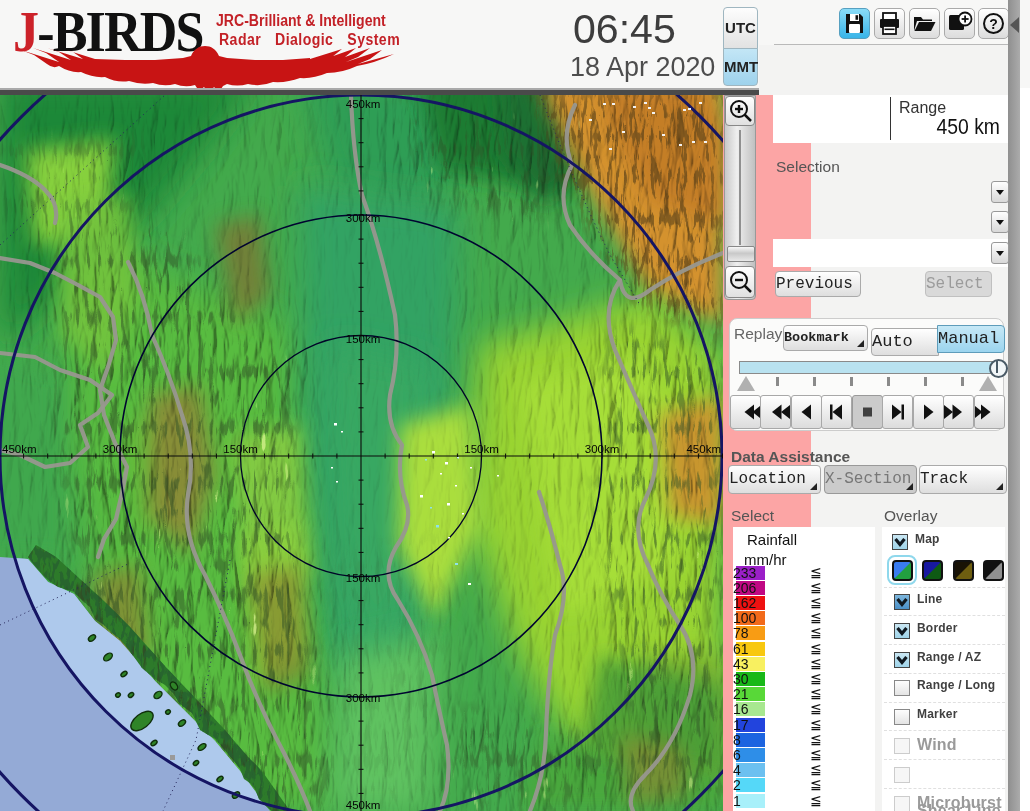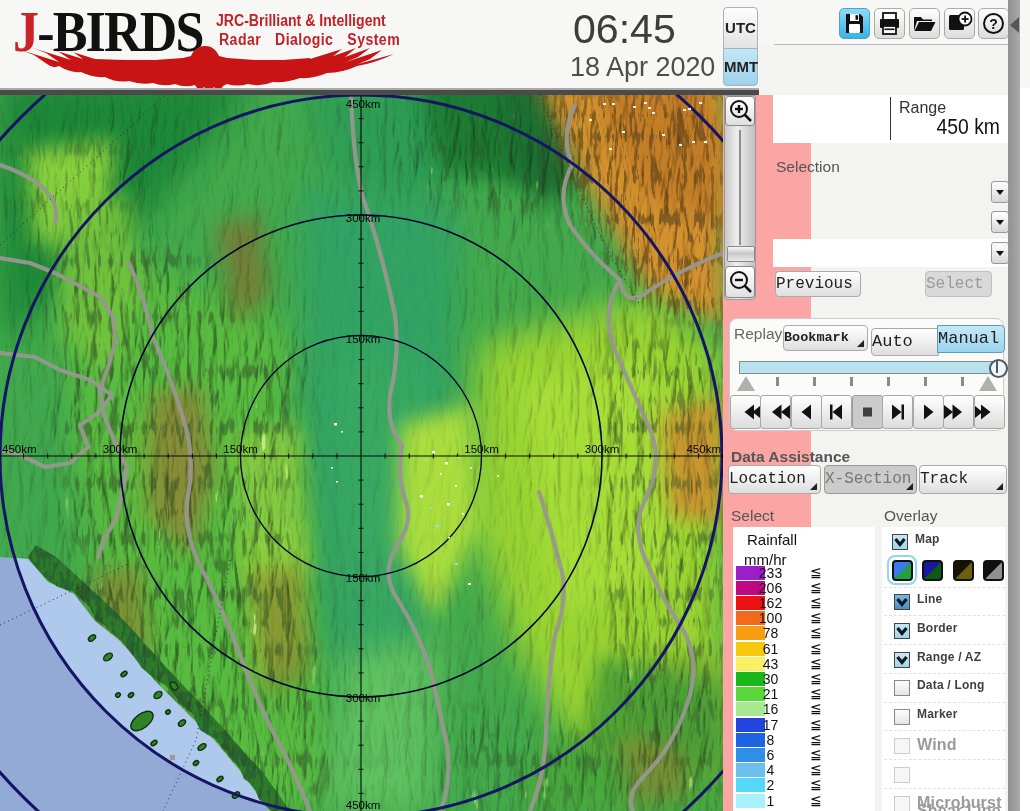--- a/index.html
+++ b/index.html
@@ -66,21 +66,21 @@
   #dab1{left:728px;width:91px;}
   #dab2{left:824px;width:91px;background:#cbcbcb;color:#777;border-color:#999;}
   #dab3{left:919px;width:86px;}
   
   #leglbl{left:731px;top:507px;font-size:15.5px;color:#555;}
   #ovlbl{left:884px;top:507px;font-size:15.5px;color:#555;}
   #legbox{left:733px;top:527px;width:142px;height:284px;}
   #rainlbl{left:747px;top:531px;font-size:15px;color:#111;}
   #mmlbl{left:744px;top:551px;font-size:15px;color:#111;}
   .sw{left:736px;width:29px;height:14px;}
-  .lv{width:75px;text-align:center;font-size:14px;color:#111;}
+  .lv{width:75px;text-align:left;font-size:14px;color:#111;}
   .leq{left:810px;font-size:14px;color:#111;}
   #ovbox{left:882px;top:527px;width:123px;height:284px;}
   .cb{width:14px;height:14px;border:1.5px solid #444;background:linear-gradient(#c9e6f2,#9fd4ea);}
   .cb svg{position:absolute;left:0px;top:1px;}
   .cbu{width:14px;height:14px;border:1.5px solid #888;background:linear-gradient(#fdfdfd,#e4e4e4);}
   .cbd{width:14px;height:14px;border:1.5px solid #ccc;background:#f6f6f6;}
   .ovtxt{font-size:12px;color:#404040;white-space:nowrap;font-weight:bold;letter-spacing:0.2px;}
   .ovtxtd{font-size:16px;color:#9a9a9a;white-space:nowrap;font-weight:bold;letter-spacing:0.2px;}
   .dash{left:884px;width:121px;height:0;border-top:1px dashed #e0e0e0;}
   .msw{top:560px;width:17px;height:17px;border:2px solid #111;border-radius:4px;}
@@ -615,21 +615,21 @@
   <div class="abs ovtxt" style="left:917px;top:620.8px;font-weight:bold">Border</div>
   <div class="abs dash" style="top:644.1px"></div>
   <div class="abs cb" style="left:894px;top:651.6px">
         <svg width="14" height="13" viewBox="0 0 14 13">
           <path d="M2.5,3 L7,8.5 L11.5,3" fill="none" stroke="#101820" stroke-width="3.2"></path>
         </svg>
       </div>
   <div class="abs ovtxt" style="left:917px;top:649.6px;font-weight:bold">Range / AZ</div>
   <div class="abs dash" style="top:672.8px"></div>
   <div class="abs cbu" style="left:894px;top:680.3px"></div>
-  <div class="abs ovtxt" style="left:917px;top:678.3px;font-weight:bold">Data / Long</div>
+  <div class="abs ovtxt" style="left:917px;top:678.3px;font-weight:bold">Range / Long</div>
   <div class="abs dash" style="top:701.6px"></div>
   <div class="abs cbu" style="left:894px;top:709.1px"></div>
   <div class="abs ovtxt" style="left:917px;top:707.1px;font-weight:bold">Marker</div>
   <div class="abs dash" style="top:730.4px"></div>
   <div class="abs cbd" style="left:894px;top:737.9px"></div>
   <div class="abs ovtxtd" style="left:917px;top:735.9px;font-weight:bold">Wind</div>
   <div class="abs dash" style="top:759.2px"></div>
   <div class="abs cbd" style="left:894px;top:766.7px"></div>
   <div class="abs ovtxtd" style="left:917px;top:802px;font-weight:bold">Shear Line</div>
   <div class="abs dash" style="top:788.0px"></div>

